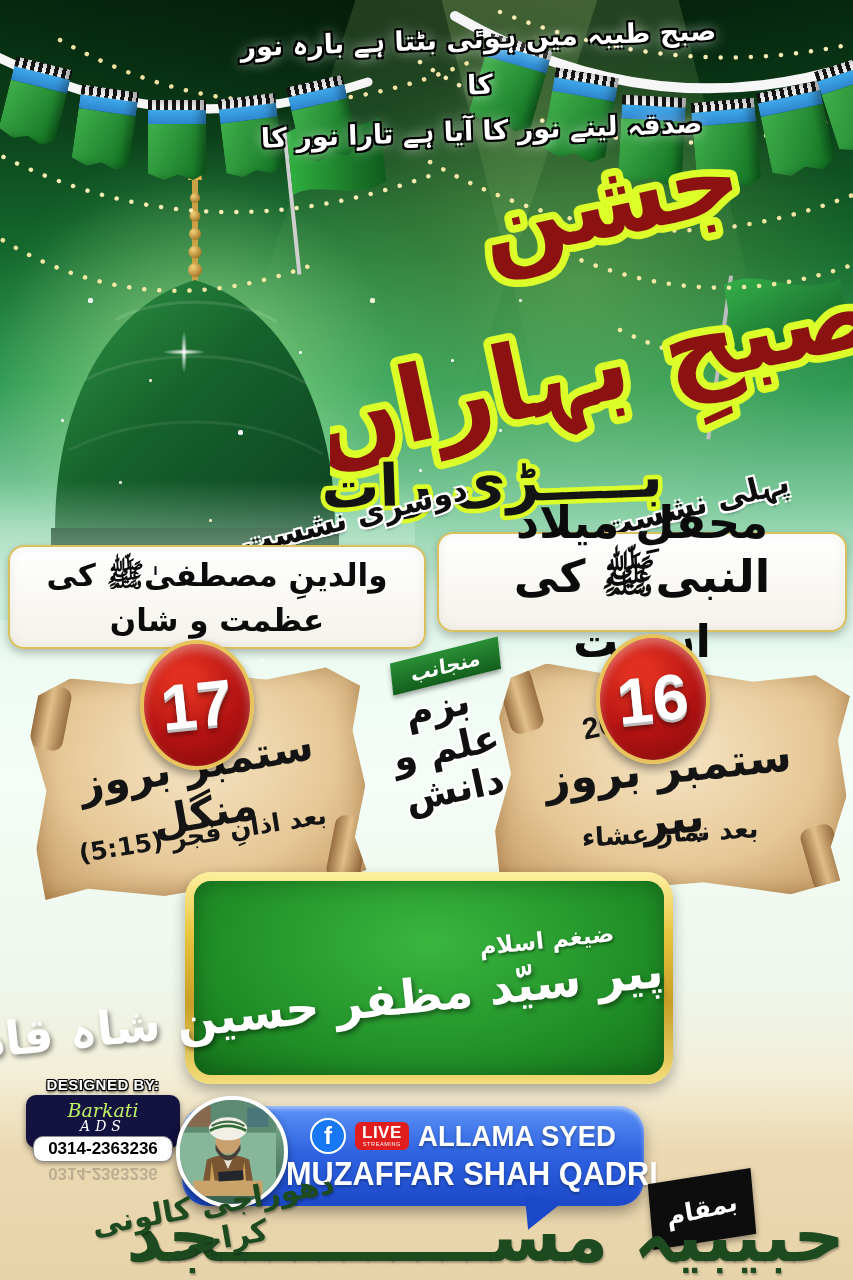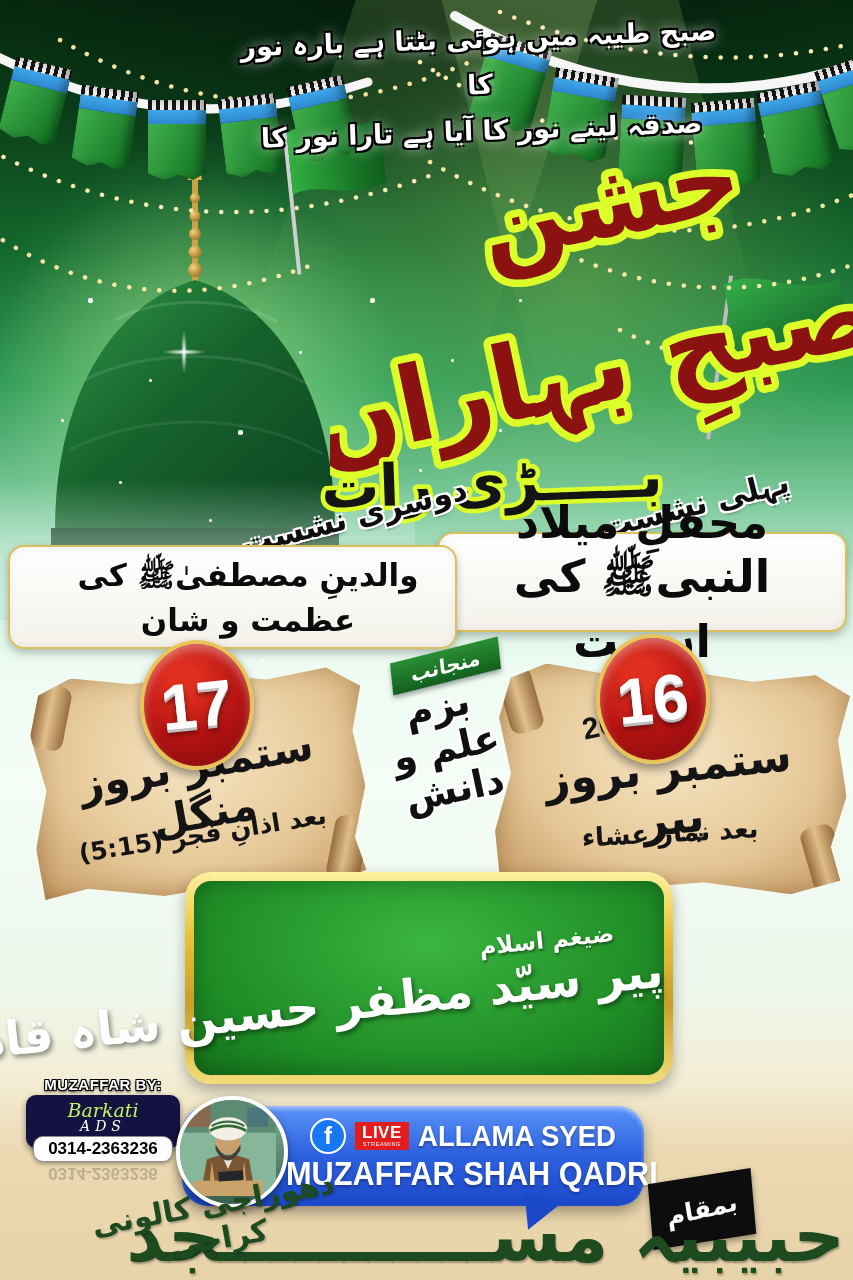--- a/index.html
+++ b/index.html
@@ -110,21 +110,21 @@
   .banner-tail{position:absolute;left:520px;top:1198px;width:0;height:0;
     border-left:12px solid transparent;border-right:26px solid transparent;
     border-top:34px solid #1b48c8;transform:rotate(14deg);}
   .avatar{position:absolute;left:-6px;top:-10px;width:104px;height:104px;border-radius:50%;
     border:4px solid #fff;overflow:hidden;background:linear-gradient(180deg,#86b79b,#37604c);
     box-shadow:0 4px 8px rgba(0,0,0,.4);}
   .banner-line1{display:flex;align-items:center;gap:9px;margin:12px 0 0 128px;}
   .fb-circle{width:32px;height:32px;border-radius:50%;background:#1877f2;border:2px solid #fff;
     color:#fff;font-family:"Liberation Sans",sans-serif;font-weight:bold;font-size:24px;
     display:flex;align-items:center;justify-content:center;line-height:1;}
-  .live-badge{background:#e11d1d;color:#fff;text-align:center;padding:2px 7px;border-radius:1px;
+  .live-badge{background:#e11d1d;color:#fff;text-align:center;padding:2px 7px;border-radius:6px;
     font-family:"Liberation Sans",sans-serif;line-height:1;}
   .live-badge .lv{font-size:17px;font-weight:bold;letter-spacing:.5px;}
   .live-badge .st{font-size:5.5px;letter-spacing:.6px;margin-top:1px;}
   .banner-name1{color:#fff;font-family:"Liberation Sans",sans-serif;font-weight:bold;font-size:29px;
     transform:scaleX(.95);transform-origin:left;white-space:nowrap;text-shadow:0 2px 3px rgba(0,0,0,.3);}
   .banner-name2{color:#fff;font-family:"Liberation Sans",sans-serif;font-weight:bold;font-size:33px;
     margin:1px 0 0 104px;transform:scaleX(.93);transform-origin:left;white-space:nowrap;
     text-shadow:0 2px 3px rgba(0,0,0,.3);}
   
   .venue-tag{position:absolute;left:650px;top:1176px;width:104px;height:66px;background:#0d0d0d;
@@ -255,21 +255,21 @@
   <svg class="svg-abs" style="left:252px;top:428px;" width="480" height="110" viewBox="0 0 480 110">
     <text class="sub-text" x="240" y="74" font-size="58" text-anchor="middle" transform="rotate(-2 240 60)">بـــــڑی رات</text>
   </svg>
 
   <div class="session-label" style="right:62px;top:486px;transform:rotate(-14deg);">پہلی نشست</div>
   <div class="topic-box" style="left:437px;top:532px;width:406px;height:96px;font-size:45px;">
     <span>محفلِ میلاد النبیﷺ کی اہمیت</span>
   </div>
 
   <div class="session-label" style="left:238px;top:498px;transform:rotate(-14deg);">دوسری نشست</div>
-  <div class="topic-box" style="left:8px;top:545px;width:414px;height:100px;font-size:31px;padding-left:31px;">
+  <div class="topic-box" style="left:8px;top:545px;width:414px;height:100px;font-size:31px;">
     <span>والدینِ مصطفیٰﷺ کی عظمت و شان</span>
   </div>
 
   <div class="scroll" style="left:497px;top:668px;width:350px;height:222px;transform:rotate(2deg);">
     <div class="curl" style="left:4px;top:6px;transform:rotate(-18deg);"></div>
     <div class="curl" style="right:4px;bottom:6px;transform:rotate(-18deg);"></div>
     <div class="scroll-txt" style="right:200px;top:40px;font-size:30px;transform:rotate(-14deg);font-family:'Liberation Sans',sans-serif;">2024</div>
     <div class="scroll-txt" style="right:16px;top:74px;width:320px;font-size:44px;transform:rotate(-8deg);">ستمبر بروز پیر</div>
     <div class="scroll-txt" style="right:40px;top:150px;width:270px;font-size:26px;transform:rotate(-5deg);">بعد نماز عشاء</div>
   </div>
@@ -298,21 +298,21 @@
   </div>
 
   <div class="panel-gold">
     <div class="panel-green">
       <div class="honorific">ضیغم اسلام</div>
       <div class="speaker-name">پیر سیّد مظفر حسین شاہ قادری</div>
     </div>
   </div>
 
   <div class="designer">
-    <div class="head">MUZAFFAR BY:</div>
+    <div class="head">DESIGNED BY:</div>
     <div class="card">
       <div class="brand">Barkati</div>
       <div class="brand-sub">ADS</div>
     </div>
     <div class="phone">0314-2363236</div>
     <div class="phone-reflect">0314-2363236</div>
   </div>
 
   <div class="live-banner">
     <div class="avatar">

